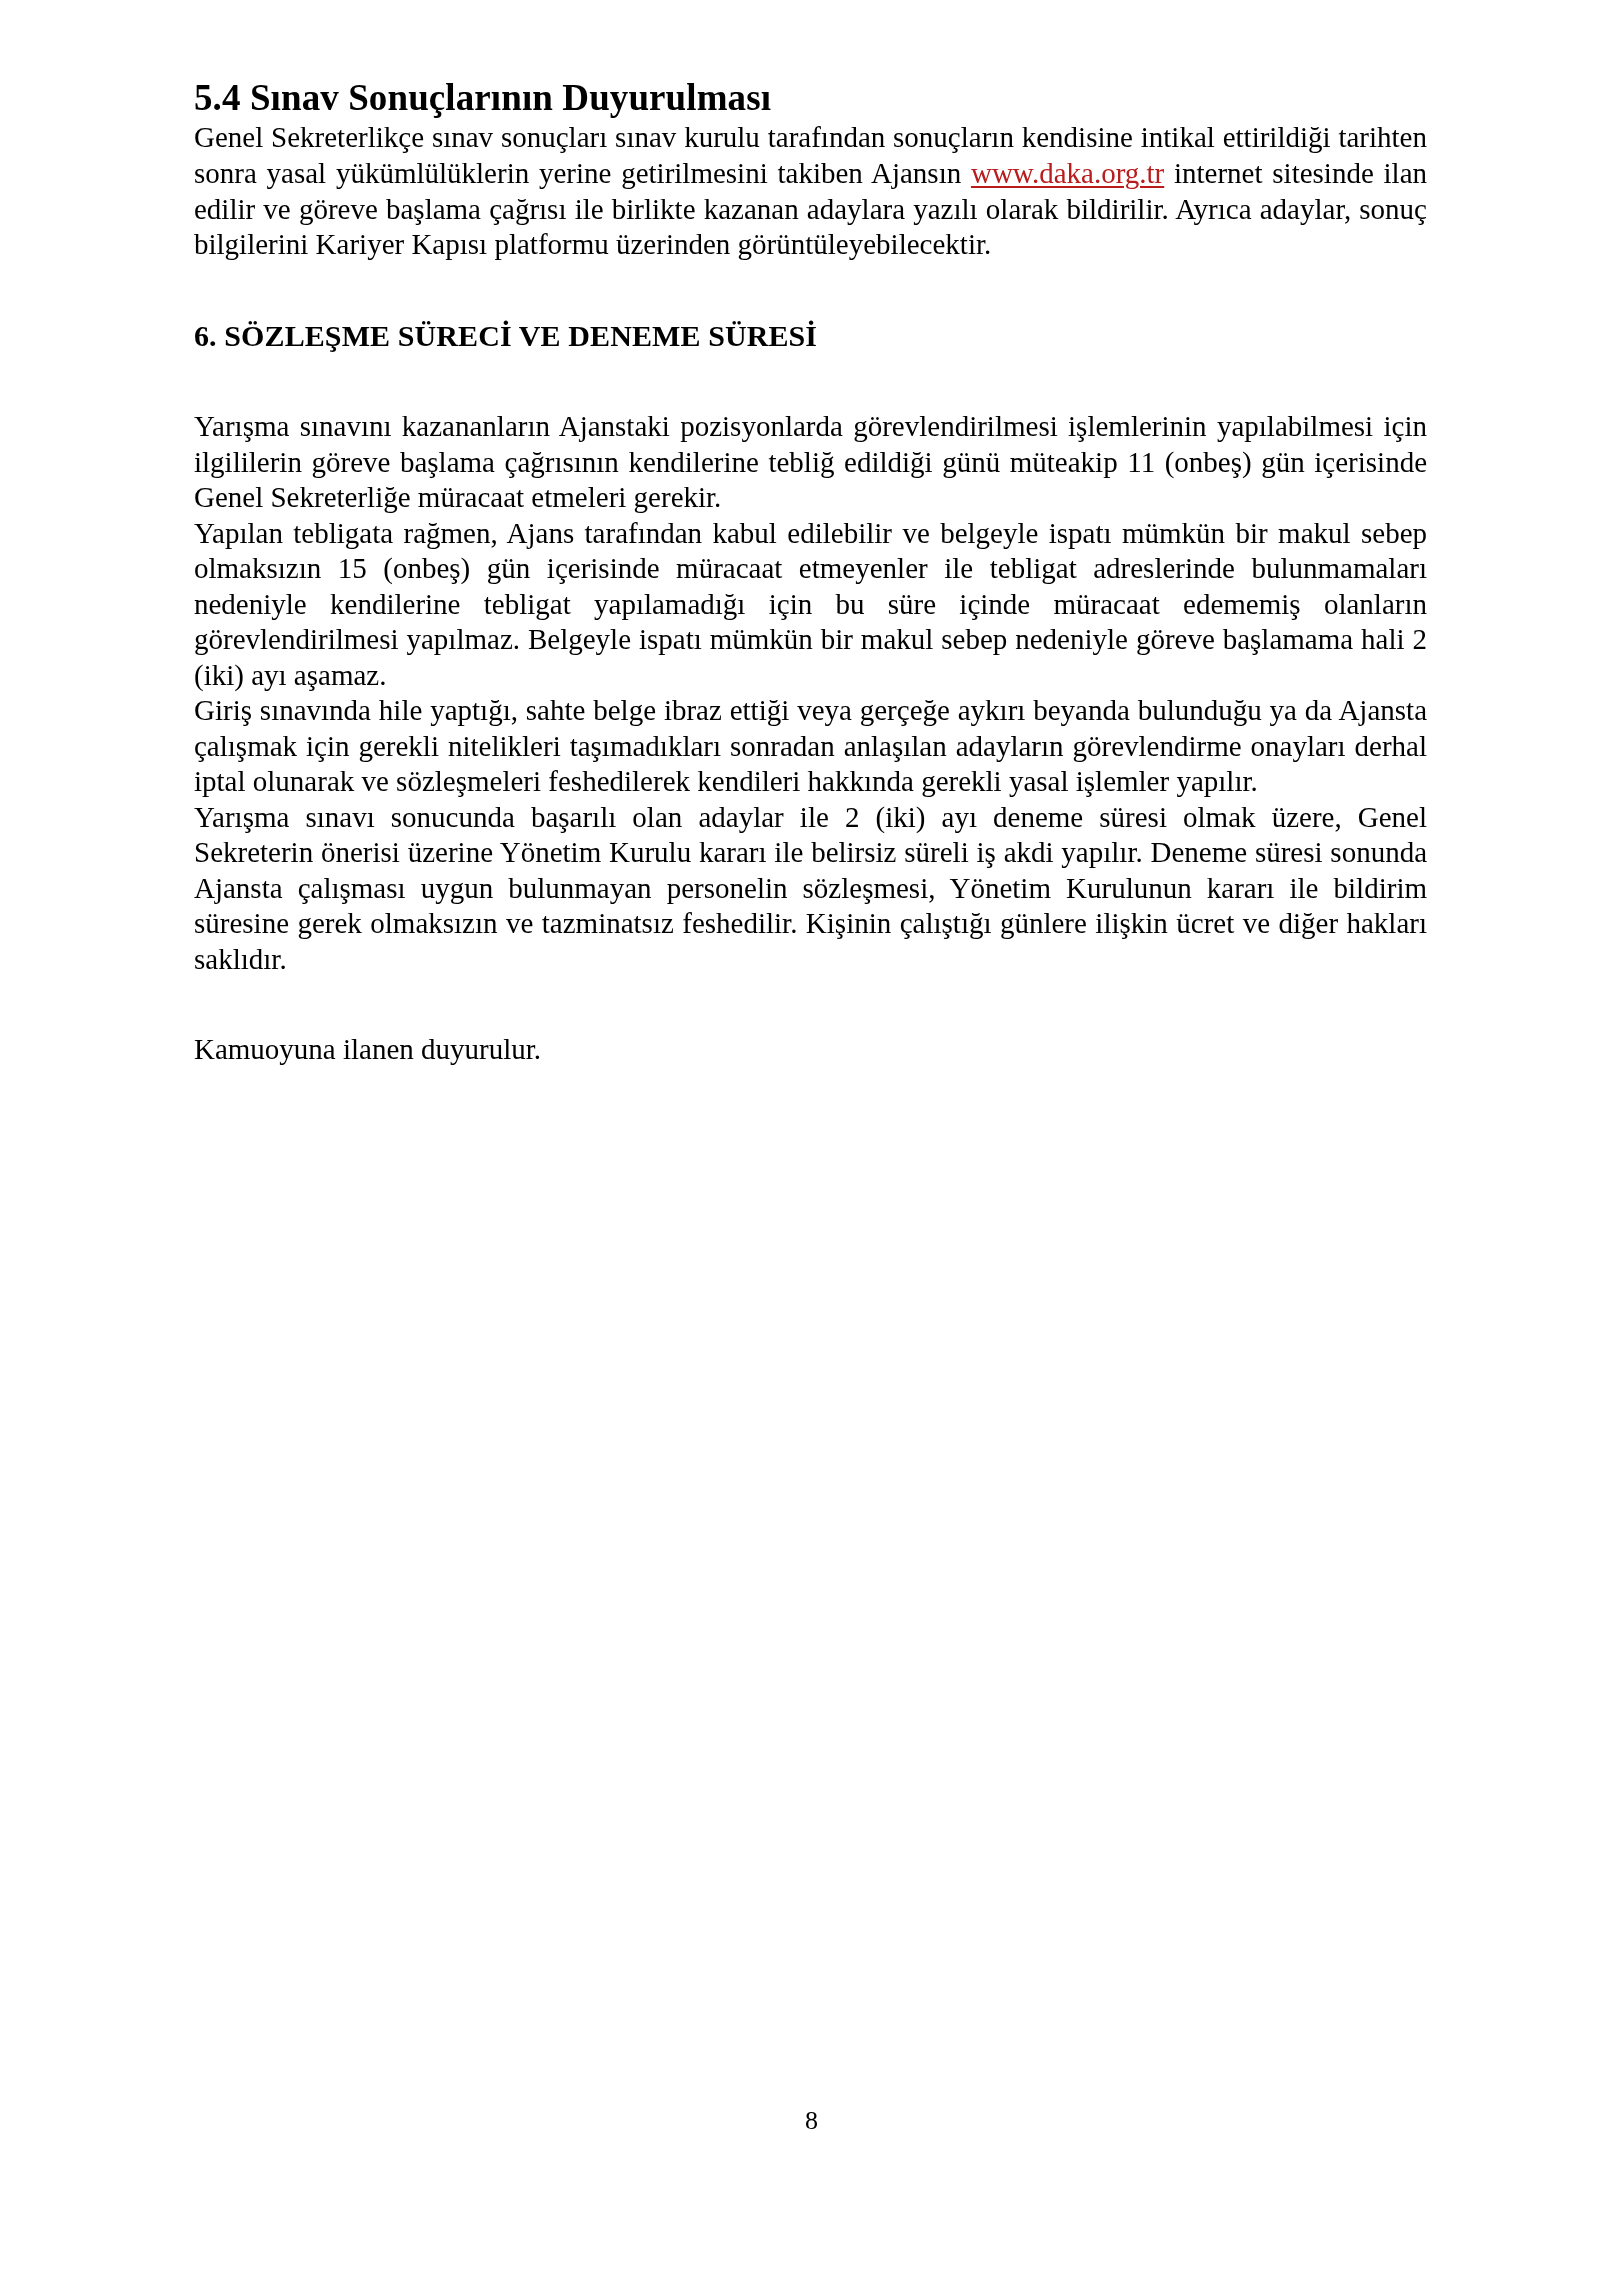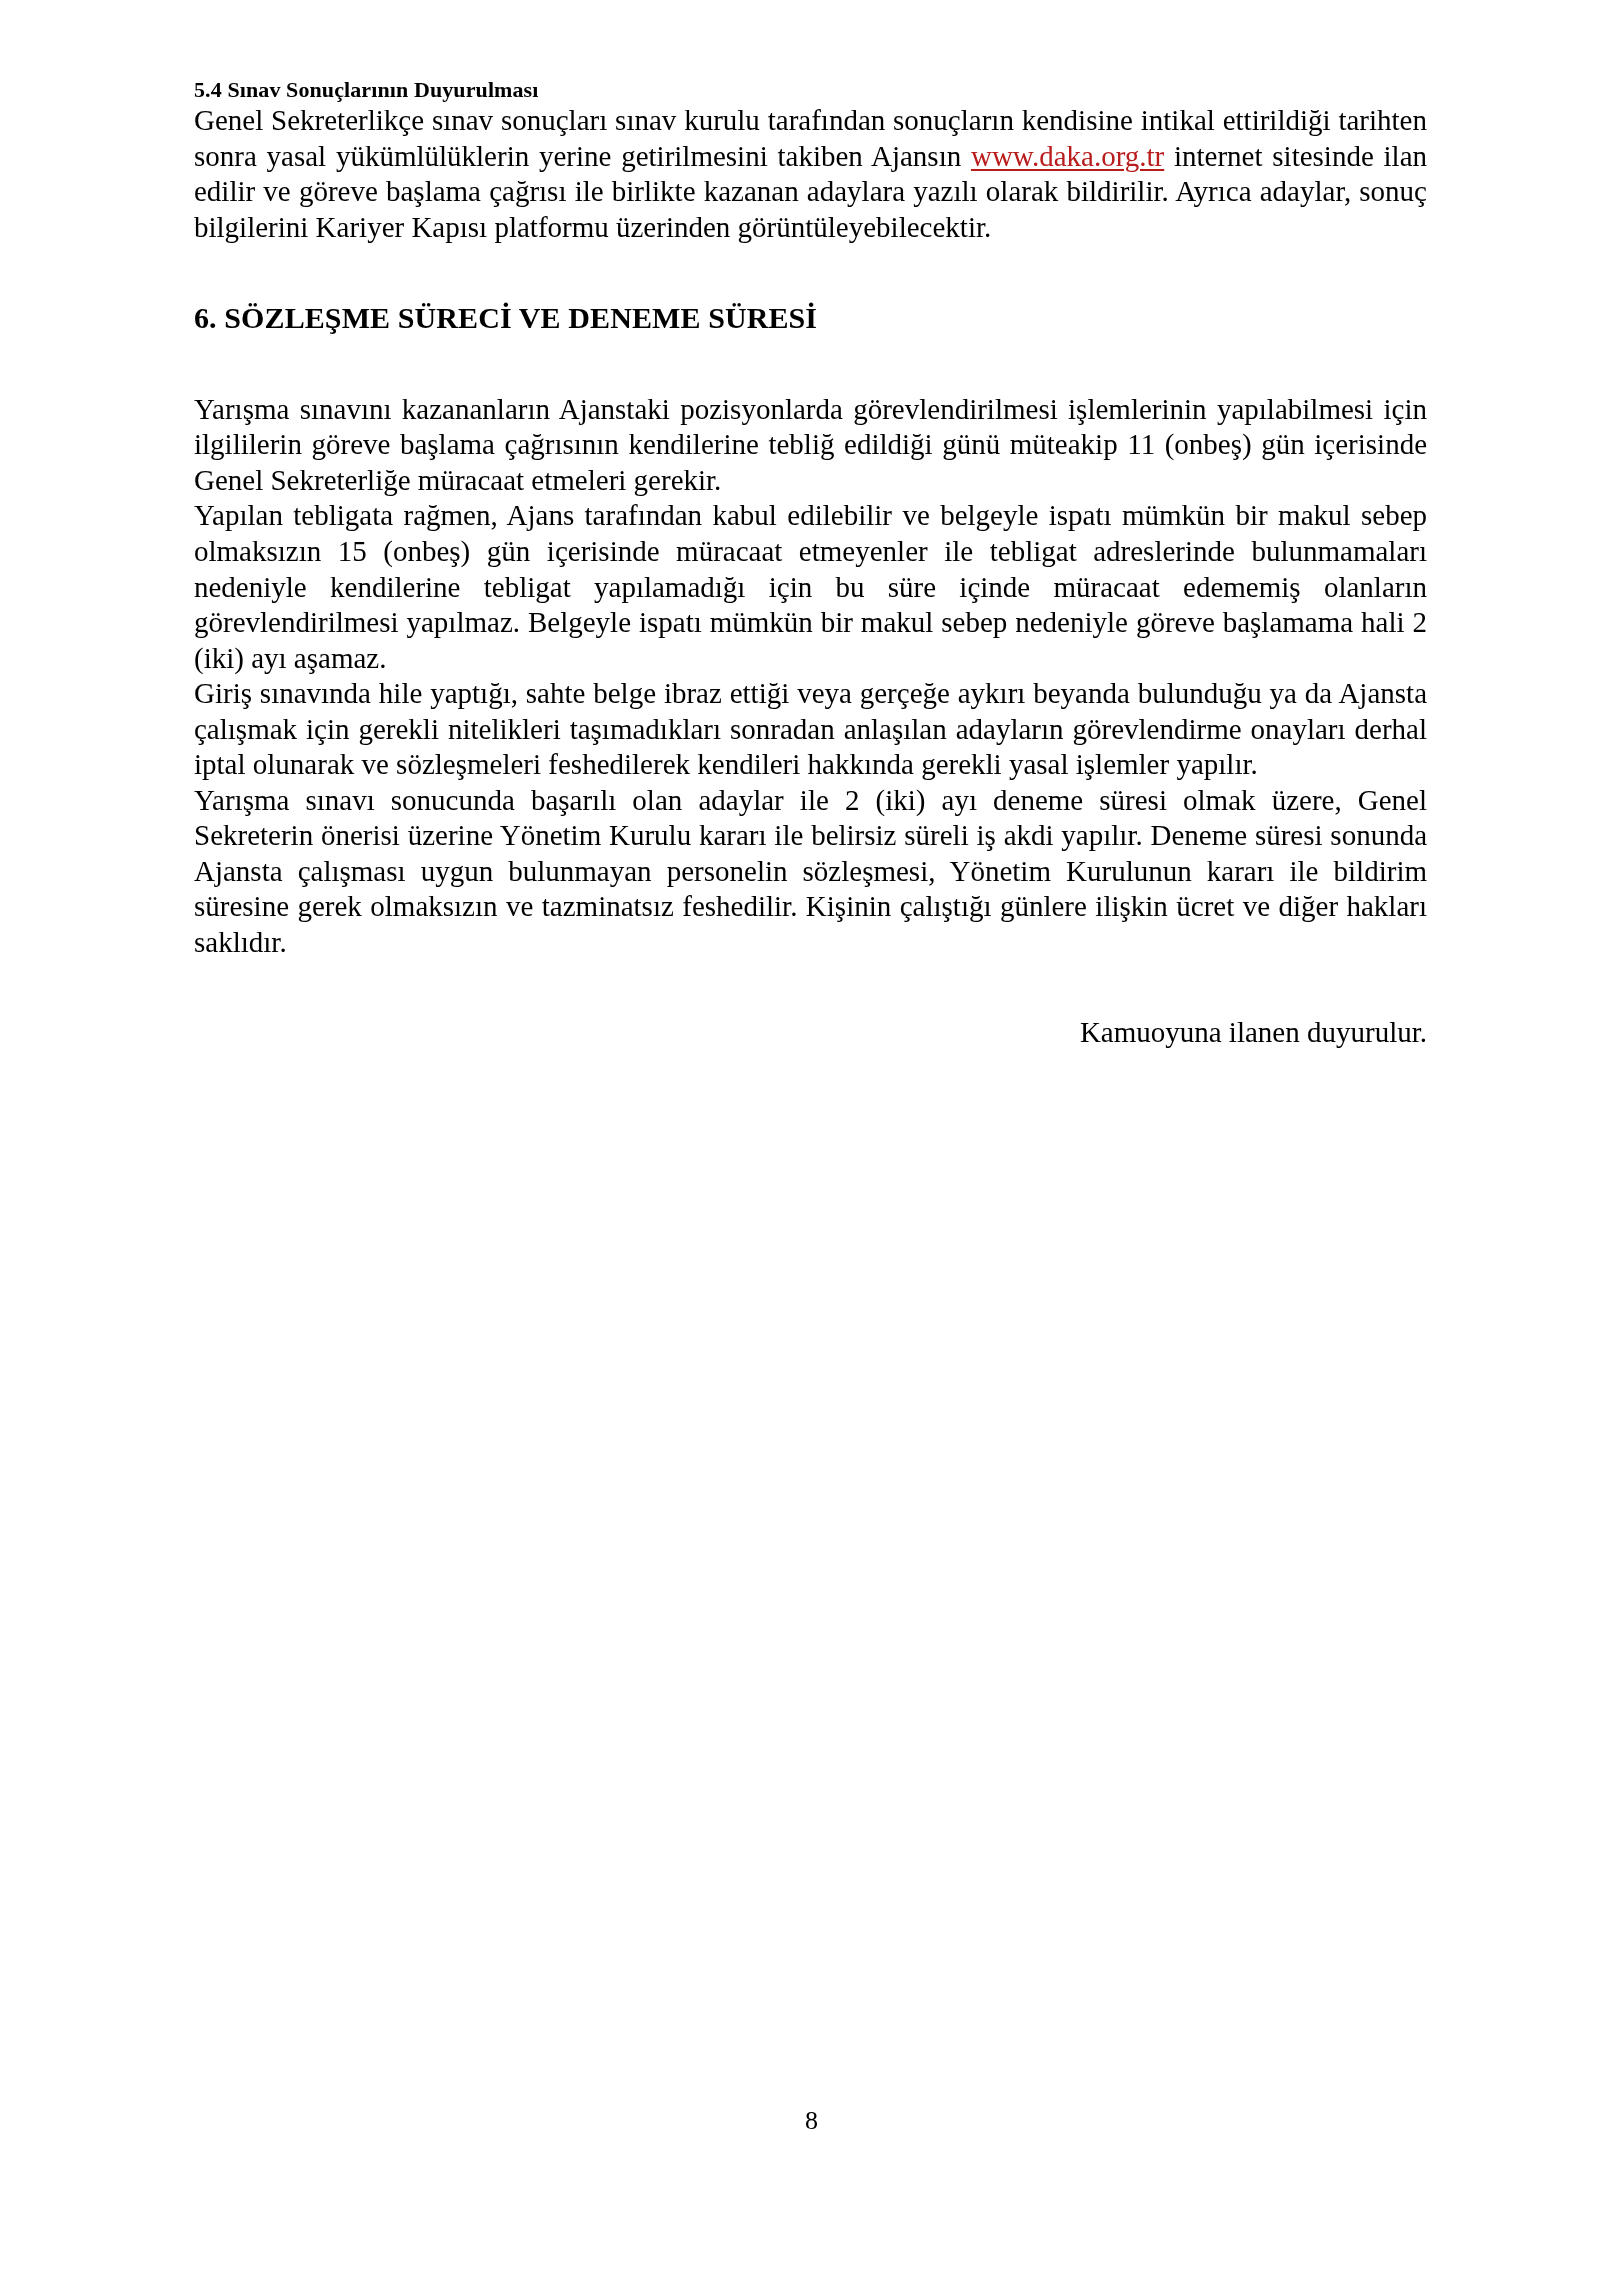--- a/index.html
+++ b/index.html
@@ -20,21 +20,21 @@
     box-sizing: border-box;
     padding: 77px 196px 0 194px;
     overflow: hidden;
   }
   .content {
     width: 1233px;
   }
 
   
   .sub-heading {
-    font-size: 22px;
+    font-size: 37px;
     font-weight: bold;
     line-height: 1.14;
     margin: 0 0 1.3px 0;
     text-align: left;
     letter-spacing: 0.1px;
   }
   .section-heading {
     font-size: 30px;
     font-weight: bold;
     line-height: 1.15;
@@ -49,21 +49,21 @@
     line-height: 1.225;
     margin: 0;
     text-align: justify;
     text-justify: inter-word;
     hyphens: none;
   }
   .para.last-line-natural {
     text-align-last: left;
   }
   .para.no-justify {
-    text-align: right;
+    text-align: left;
   }
 
   
   .gap-section-before { height: 56px; }
   .gap-section-after  { height: 56px; }
   .gap-closing        { height: 55px; }
 
   
   a.doc-link {
     color: #b91c1c;

